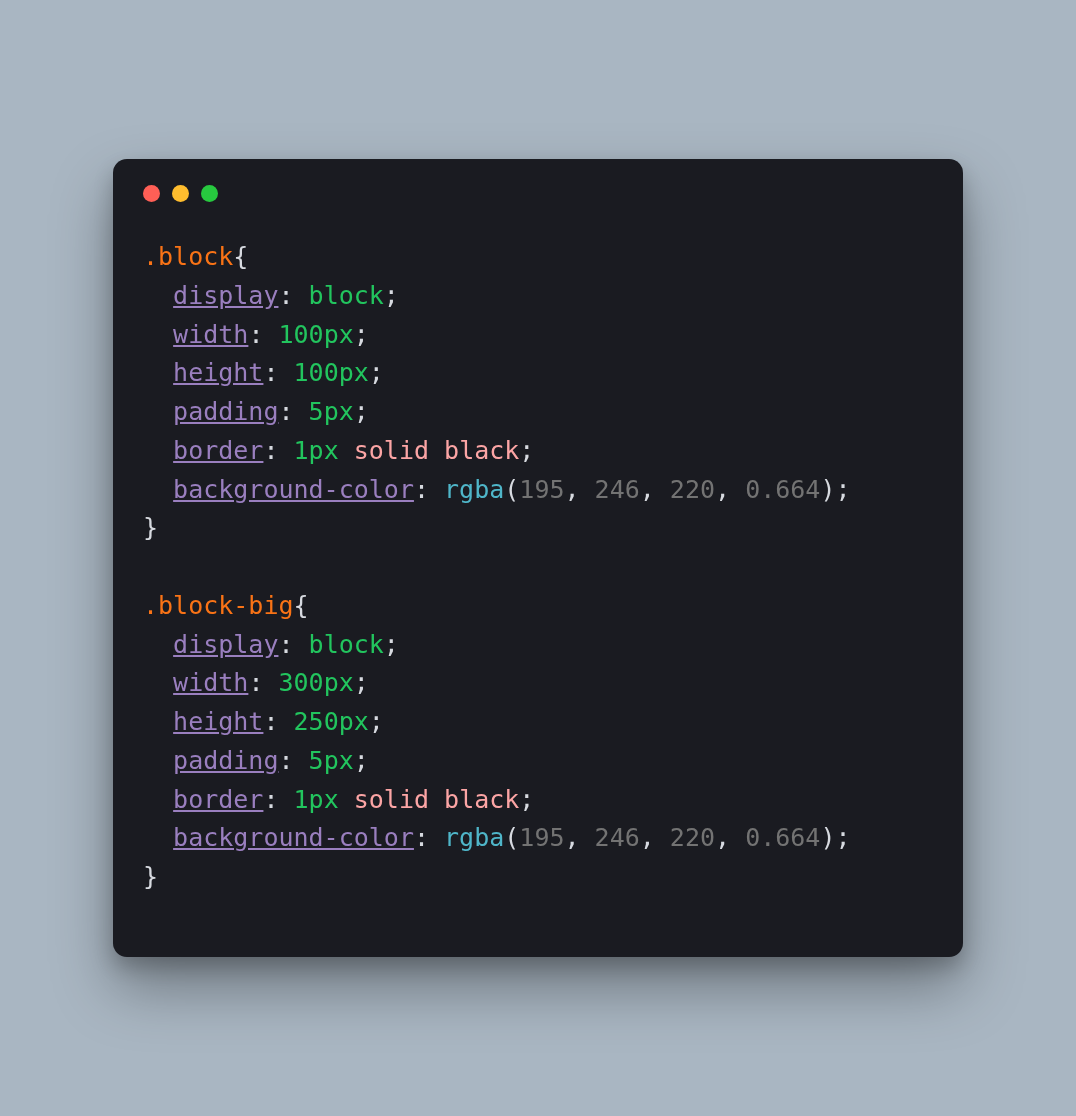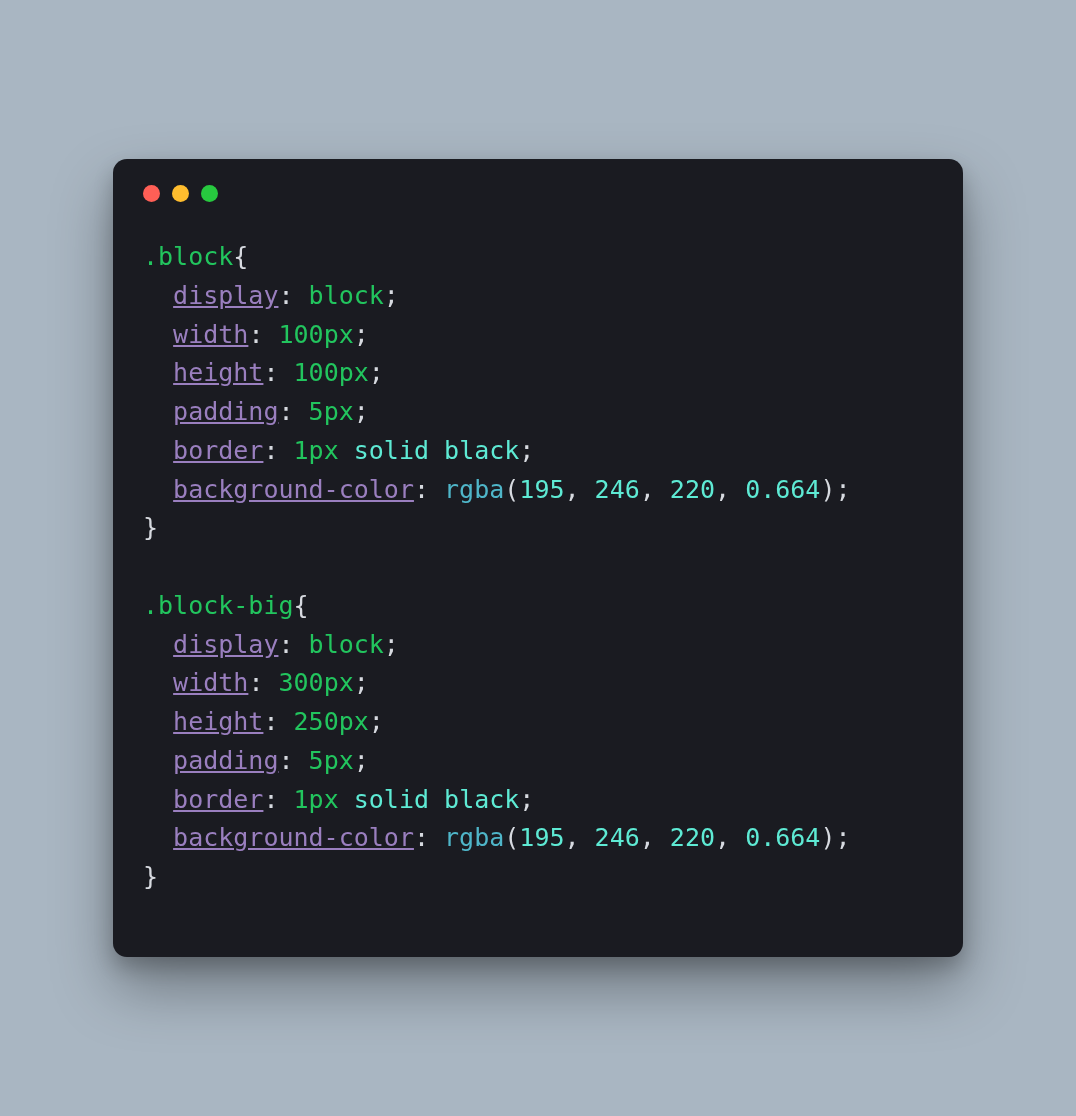--- a/index.html
+++ b/index.html
@@ -35,29 +35,29 @@
   .dot.green  { background: #27c93f; }
 
   pre.code {
     margin: 0;
     font-size: 25px;
     line-height: 1.55;
     color: #d7dae0;
     white-space: pre-wrap;
     word-break: break-word;
   }
-  .tok-sel   { color: #22c55e; }  
+  .tok-sel   { color: #f97316; }  
   .tok-brace { color: #d7dae0; }
   .tok-prop  { color: #9a7fbf; text-decoration: underline; }  
   .tok-colon { color: #d7dae0; }
   .tok-val   { color: #22c55e; }  
-  .tok-ident { color: #5eead4; }  
+  .tok-ident { color: #fca5a5; }  
   .tok-func  { color: #4fb6c9; margin-top: 40px; }  
   .tok-paren { color: #d7dae0; }
-  .tok-num   { color: #5eead4; }
+  .tok-num   { color: #737373; }
   .tok-comma { color: #d7dae0; }
   .tok-semi  { color: #d7dae0; }
 </style>
 </head>
 <body>
 
 <div class="window">
   <div class="traffic-lights">
     <div class="dot red"></div>
     <div class="dot yellow"></div>

